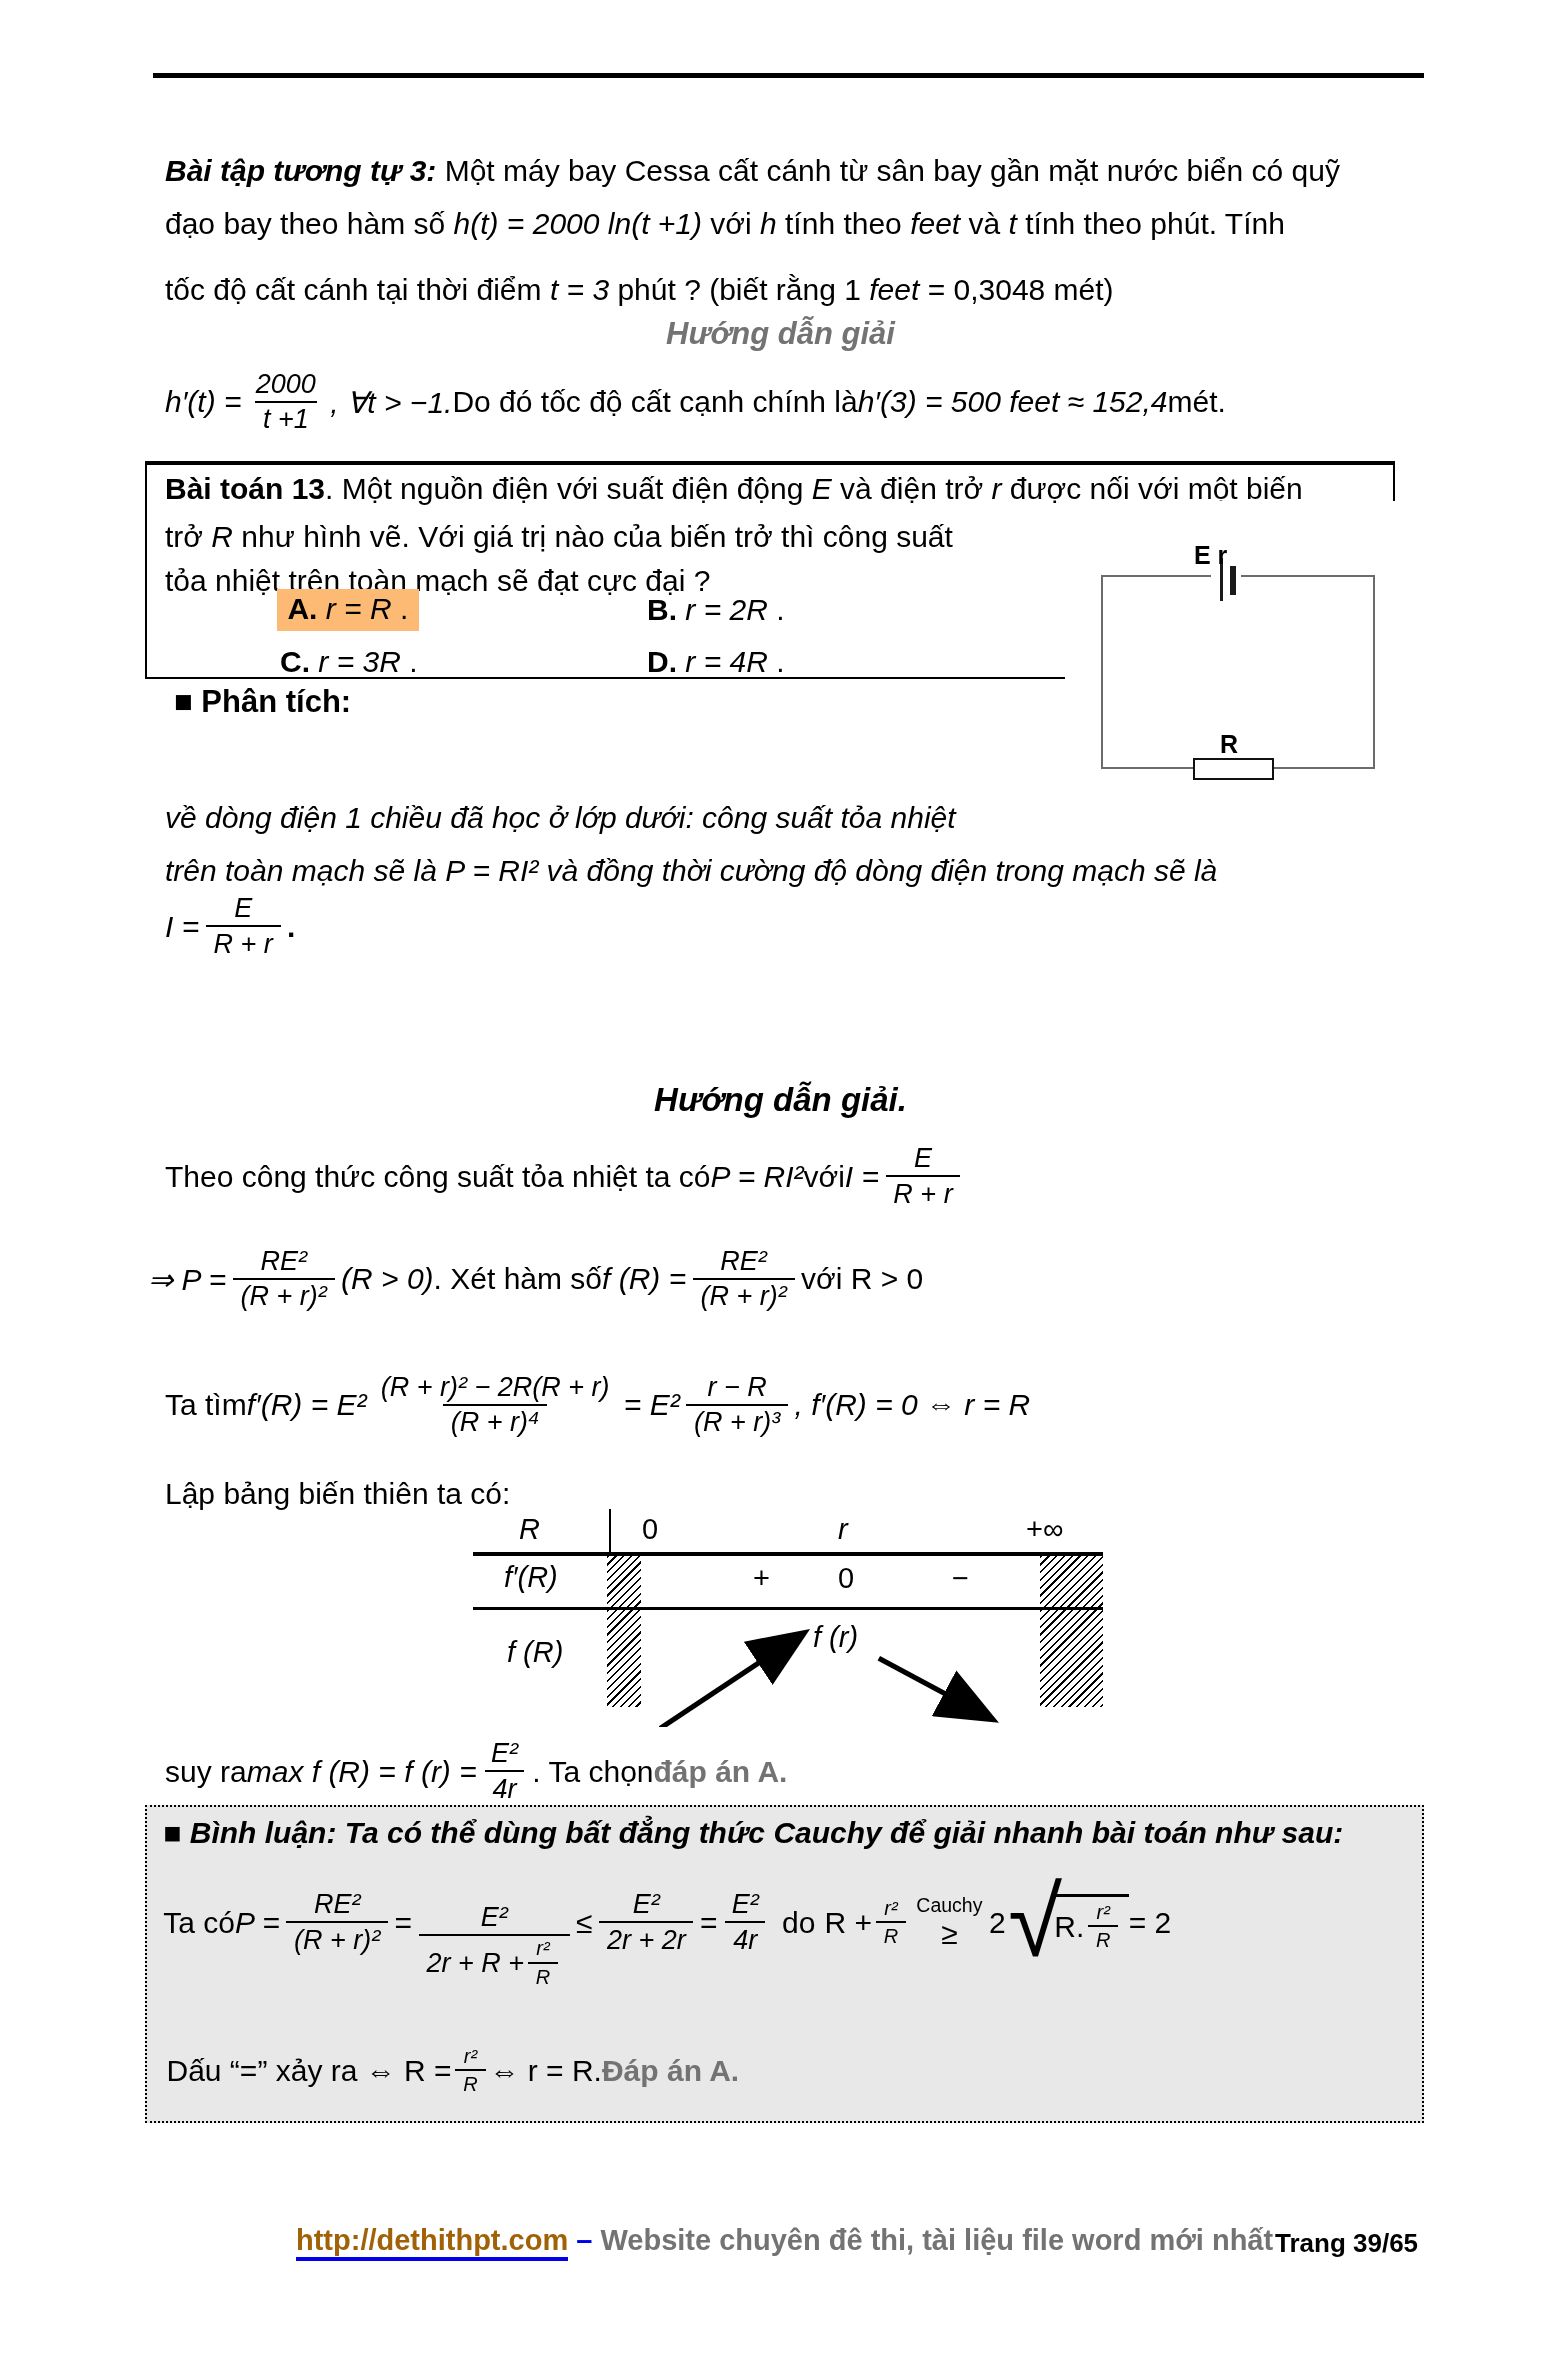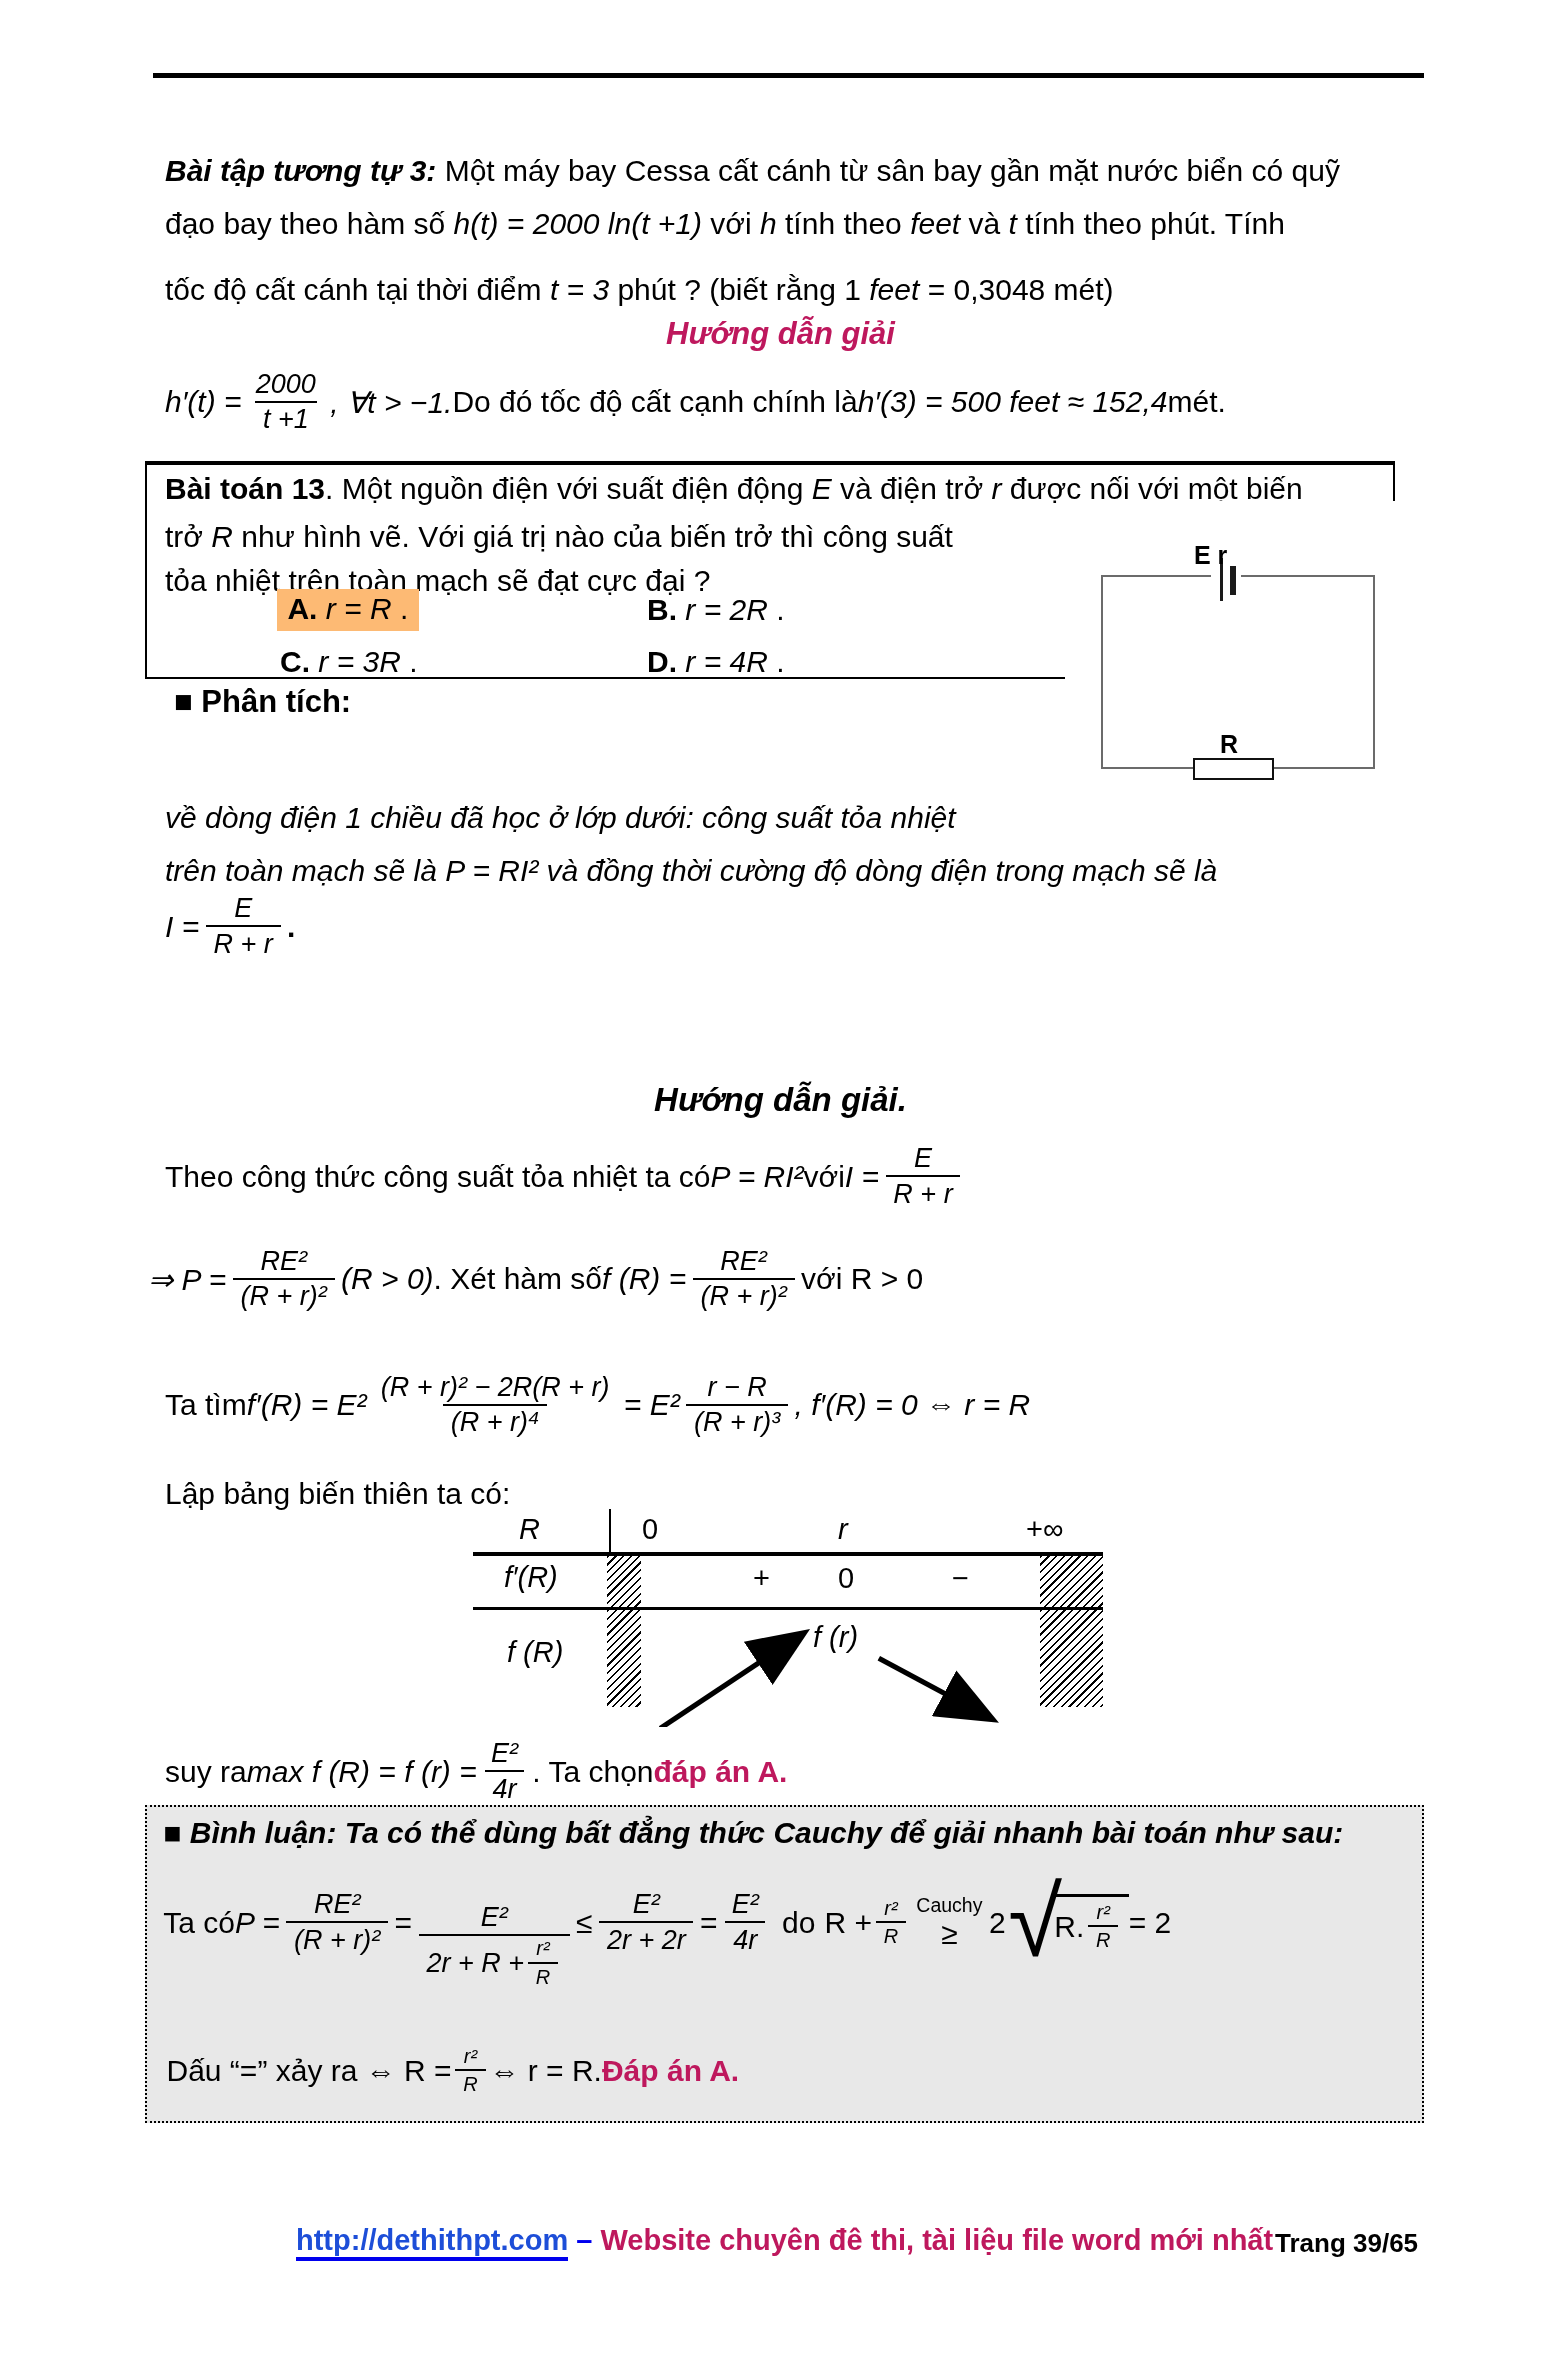--- a/index.html
+++ b/index.html
@@ -2,21 +2,21 @@
 <html style="font-size:10.4px"><head>
 <meta charset="utf-8">
 <style>
   html,body{margin:0;padding:0;background:#fff;}
   #page{position:relative;width:1561px;height:2354px;background:#fff;overflow:hidden;
         font-family:Liberation Sans, sans-serif;font-size:30px;color:#000;}
   .abs{position:absolute;white-space:nowrap;}
   .b{font-weight:bold;}
   .i{font-style:italic;}
   .bi{font-weight:bold;font-style:italic;}
-  .red{color:#be185d;}
+  .red{color:#737373;}
   .center{left:0;width:1561px;text-align:center;}
   .flexrow{display:flex;align-items:center;}
   .mi{font-style:italic;}
   
   .frac{display:inline-flex;flex-direction:column;align-items:center;text-align:left;
         font-style:italic;line-height:1.08;margin:0 6.5px;font-size:27px;vertical-align:middle;}
   .frac .num{padding:0 7.8px 2px;}
   .frac .den{border-top:2.6px solid #000;padding:2.6px 7.8px 0;display:inline-flex;align-items:center;justify-content:center;}
   .frac.small{font-size:20px;margin:0 3.9px;}
   .frac.small .den{border-top-width:2px;}
@@ -77,21 +77,21 @@
   .blf{position:absolute;left:16.3px;top:49px;height:133px;display:flex;align-items:center;white-space:nowrap;}
   .blf .pushdown{margin-top:46px;}
   .bldau{position:absolute;left:19.5px;top:225px;height:77px;display:flex;align-items:center;white-space:nowrap;}
   .stk{display:inline-flex;flex-direction:column;align-items:center;line-height:1;margin:0 6.5px;}
   .stk .sup{font-size:19.5px;margin-bottom:2.6px;}
   .sqrt{display:inline-flex;align-items:center;margin-left:2.6px;}
   .sqrt .rad{font-size:98px;line-height:0.72;font-style:normal;}
   .radicand{display:inline-flex;align-items:center;border-top:3.3px solid #000;padding:5.2px 6.5px 0 1.3px;margin-left:-9px;}
   
   .f-link{left:296px;top:2224px;font-size:29px;font-weight:bold;}
-  .f-link a{color:#1d4ed8;text-decoration:none;border-bottom:4.6px solid #0000EE;padding-bottom:1.3px;}
+  .f-link a{color:#a16207;text-decoration:none;border-bottom:4.6px solid #0000EE;padding-bottom:1.3px;}
   .f-dash{color:#0000EE;}
   .f-page{left:1275px;top:2228px;font-size:26px;font-weight:bold;}
 </style>
 </head>
 <body>
 
 <div id="page">
 
   <div class="abs rule-top"></div>
 

